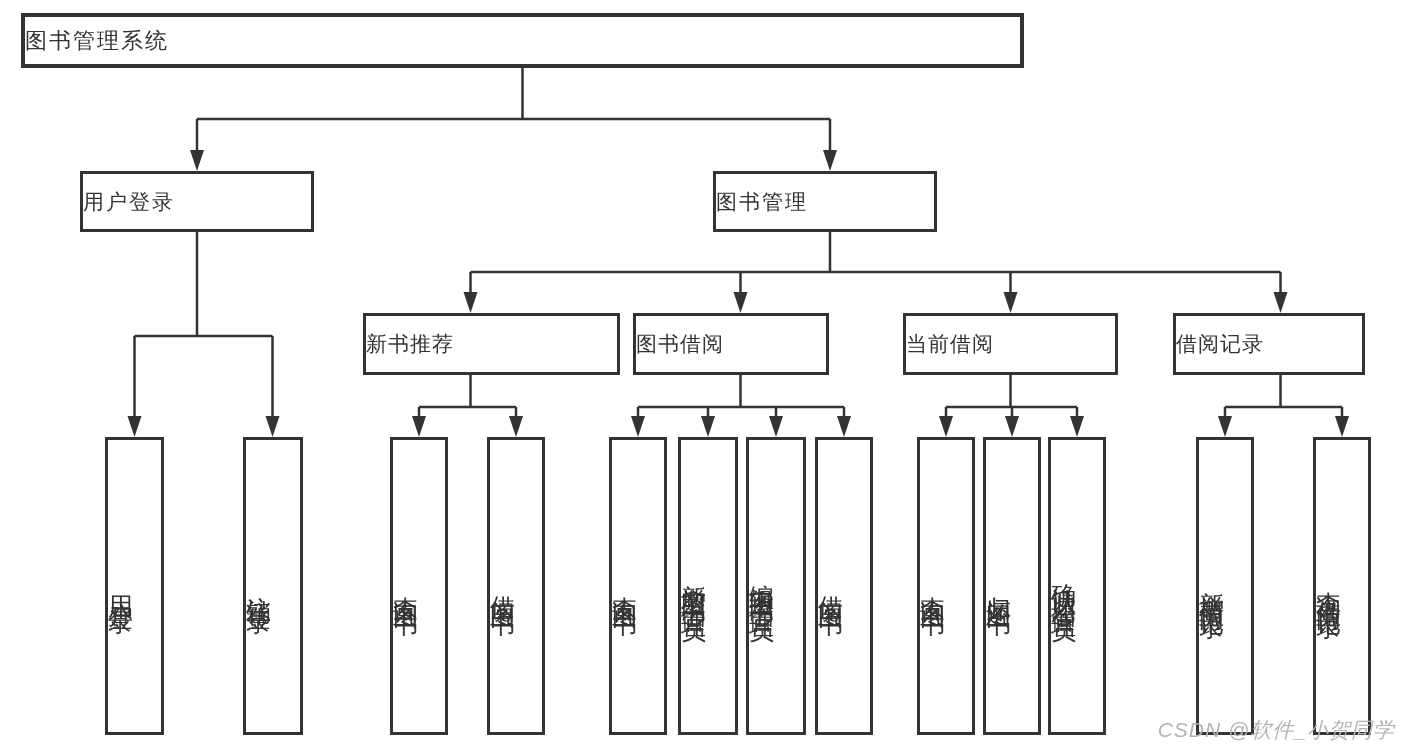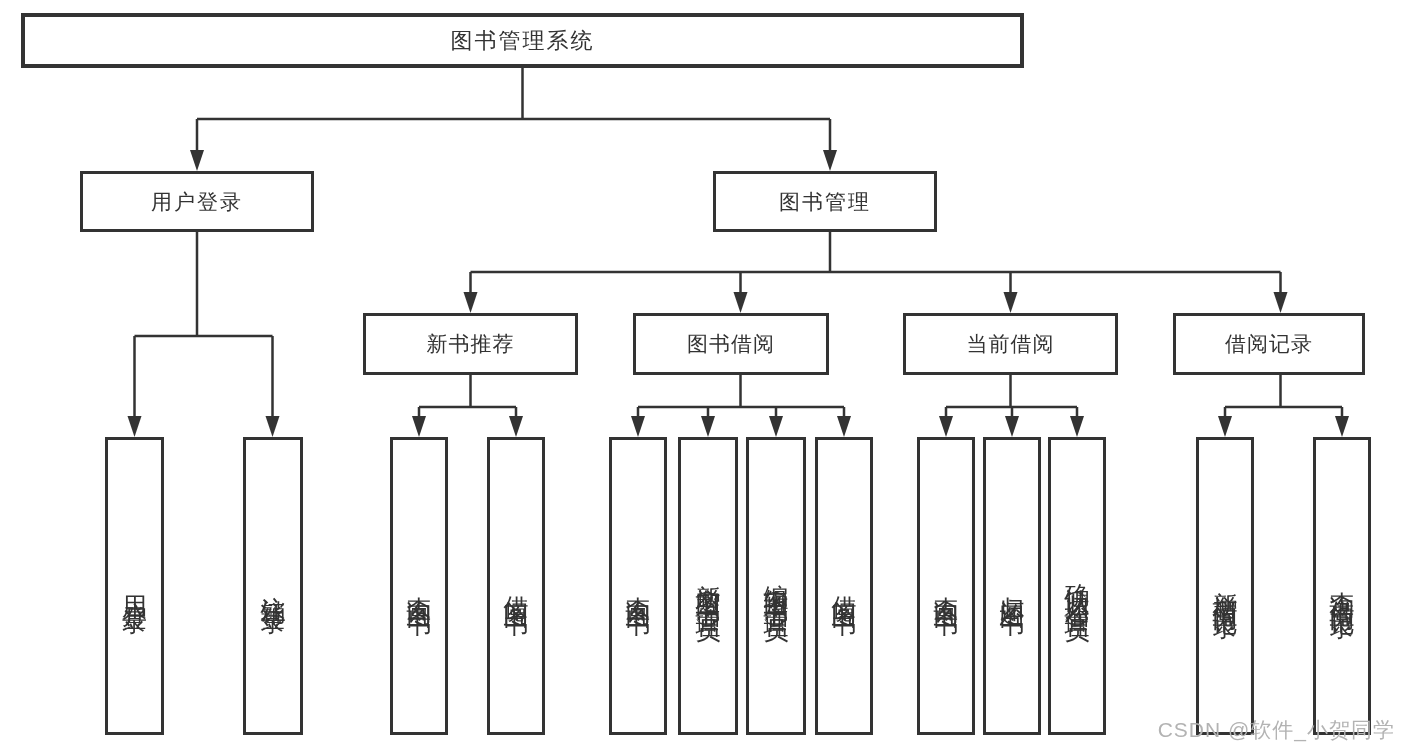--- a/index.html
+++ b/index.html
@@ -17,41 +17,42 @@
     overflow:hidden;
   }
   svg.connectors{position:absolute;left:0;top:0;width:1405px;height:747px;}
   svg.connectors path{fill:none;stroke:var(--line);stroke-width:2.5;}
   svg.connectors polygon{fill:var(--line);stroke:none;}
   .node{
     position:absolute;
     box-sizing:border-box;
     background:#fff;
     border:3px solid var(--line);
-    display:flex;align-items:center;justify-content:center;
+    display:flex;align-items:center;
     color:var(--text);
   }
   .node.root{border-width:4px;font-size:22px;letter-spacing:2px;}
   .node.h2{font-size:21px;letter-spacing:2px;}
   .node.h3{font-size:21px;letter-spacing:1px;}
   .node.v{top:437px;height:298px;}
   .node.v span{
     writing-mode:vertical-rl;
     text-orientation:mixed;
     font-size:25px;
     letter-spacing:5px;
     line-height:1;
     white-space:nowrap;
   }
   .watermark{
     position:absolute;
     right:10px;bottom:3px;
     font-size:21px;
     letter-spacing:1px;
     color:var(--watermark);
+    font-style:italic;
   }
 </style>
 </head>
 <body>
 
 <div class="canvas">
 
   <svg class="connectors" viewBox="0 0 1405 747" aria-hidden="true">
     <g>
       <path d="M522.5 68 V119 M197 119 H830 M197 119 V154 M830 119 V154"></path>
@@ -99,21 +100,21 @@
     <span>图书管理系统</span>
   </div>
 
   <div class="node h2" style="left:80px;top:171px;width:234px;height:61px">
     <span>用户登录</span>
   </div>
   <div class="node h2" style="left:713px;top:171px;width:224px;height:61px">
     <span>图书管理</span>
   </div>
 
-  <div class="node h3" style="left:363px;top:313px;width:215px;height:62px">
+  <div class="node h3" style="left:363px;top:313px;width:257px;height:62px">
     <span>新书推荐</span>
   </div>
   <div class="node h3" style="left:633px;top:313px;width:196px;height:62px">
     <span>图书借阅</span>
   </div>
   <div class="node h3" style="left:903px;top:313px;width:215px;height:62px">
     <span>当前借阅</span>
   </div>
   <div class="node h3" style="left:1173px;top:313px;width:192px;height:62px">
     <span>借阅记录</span>

